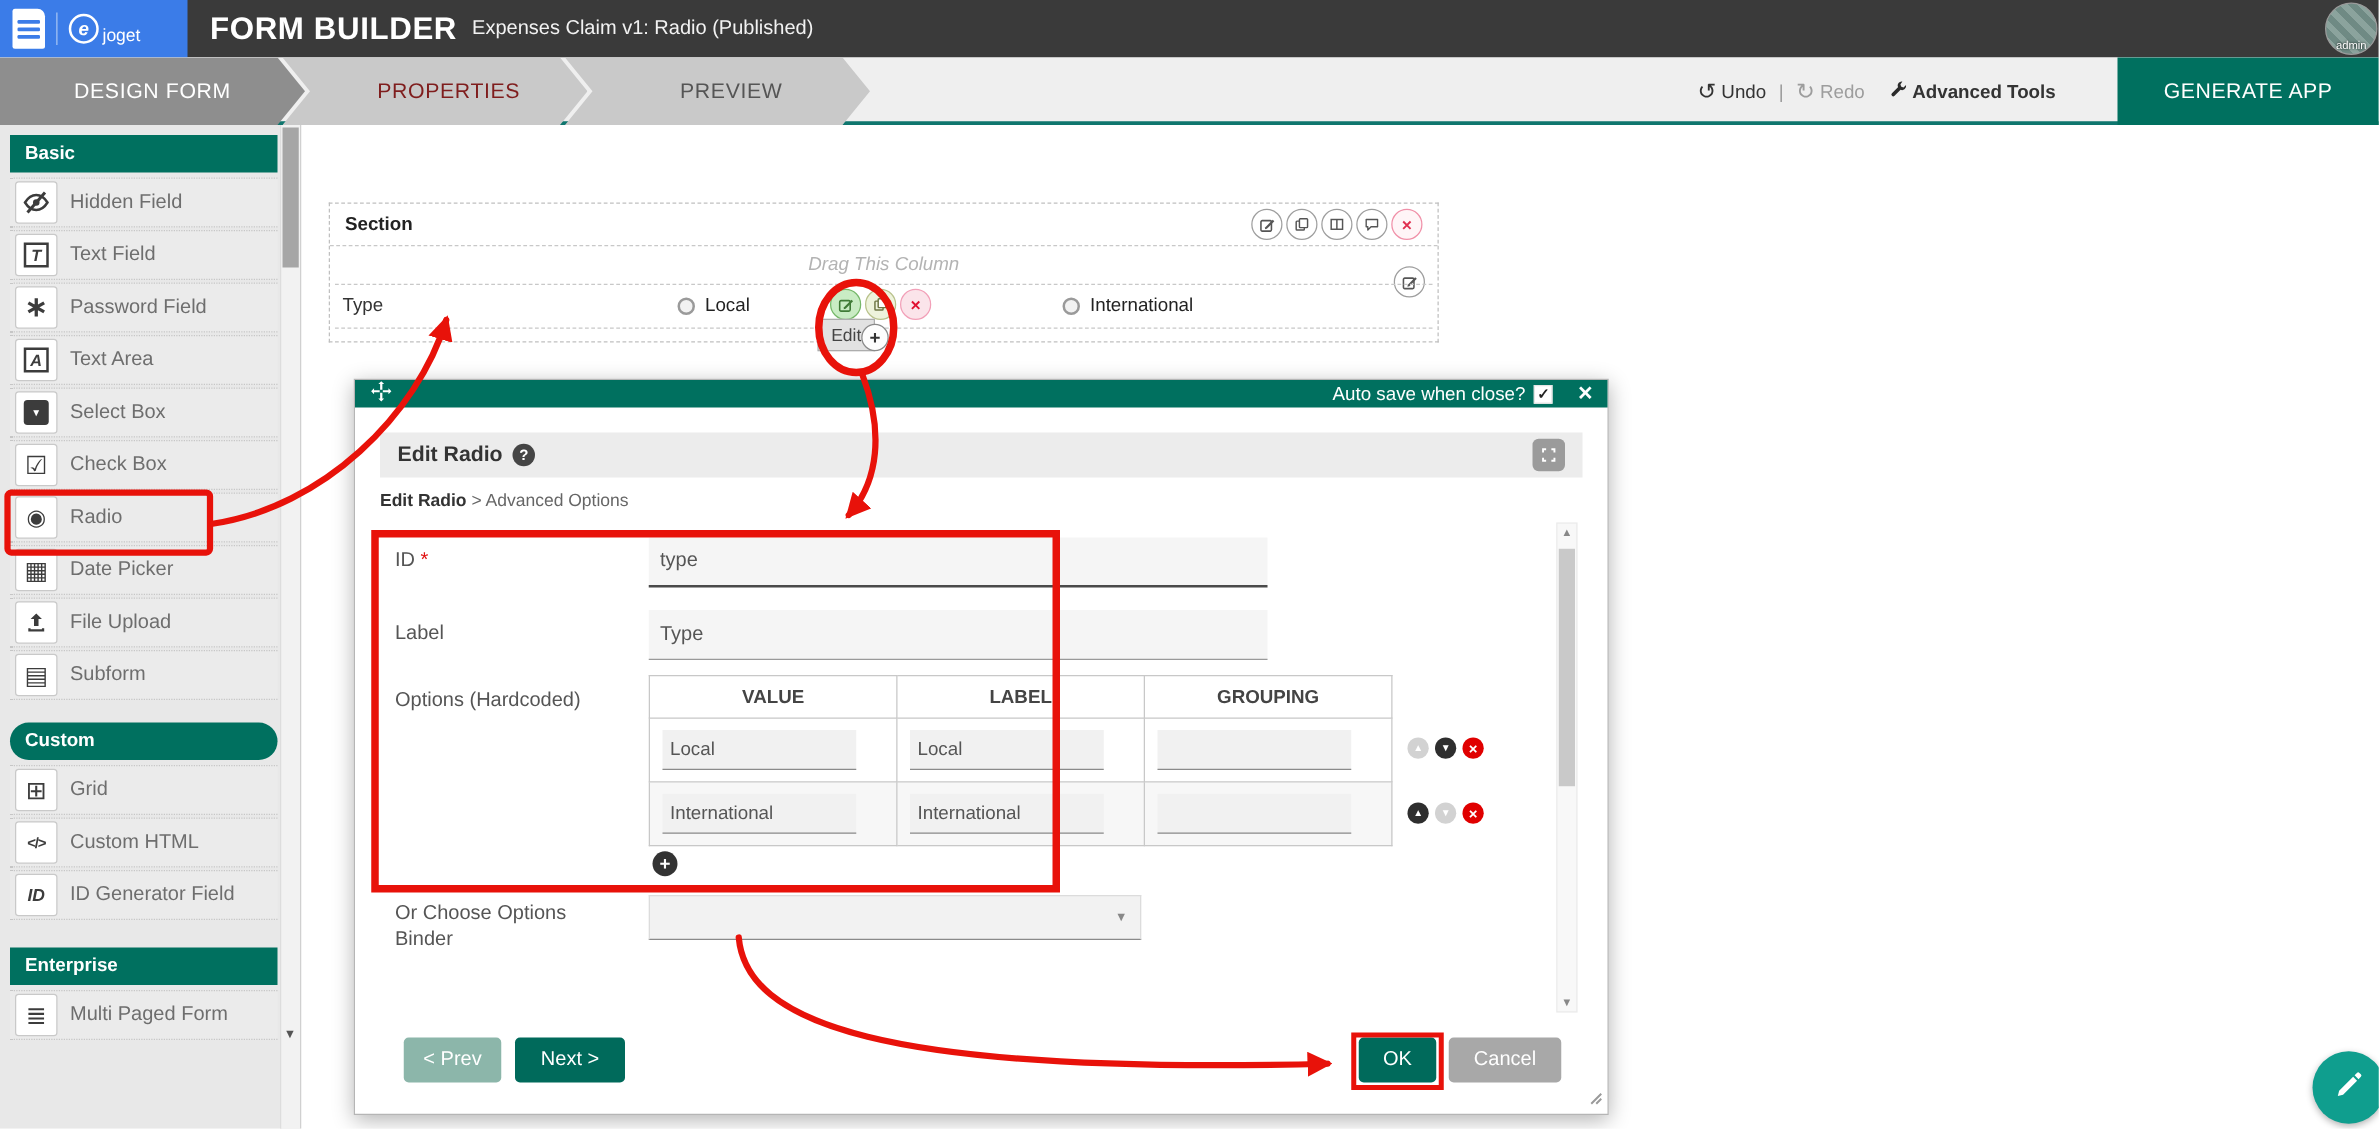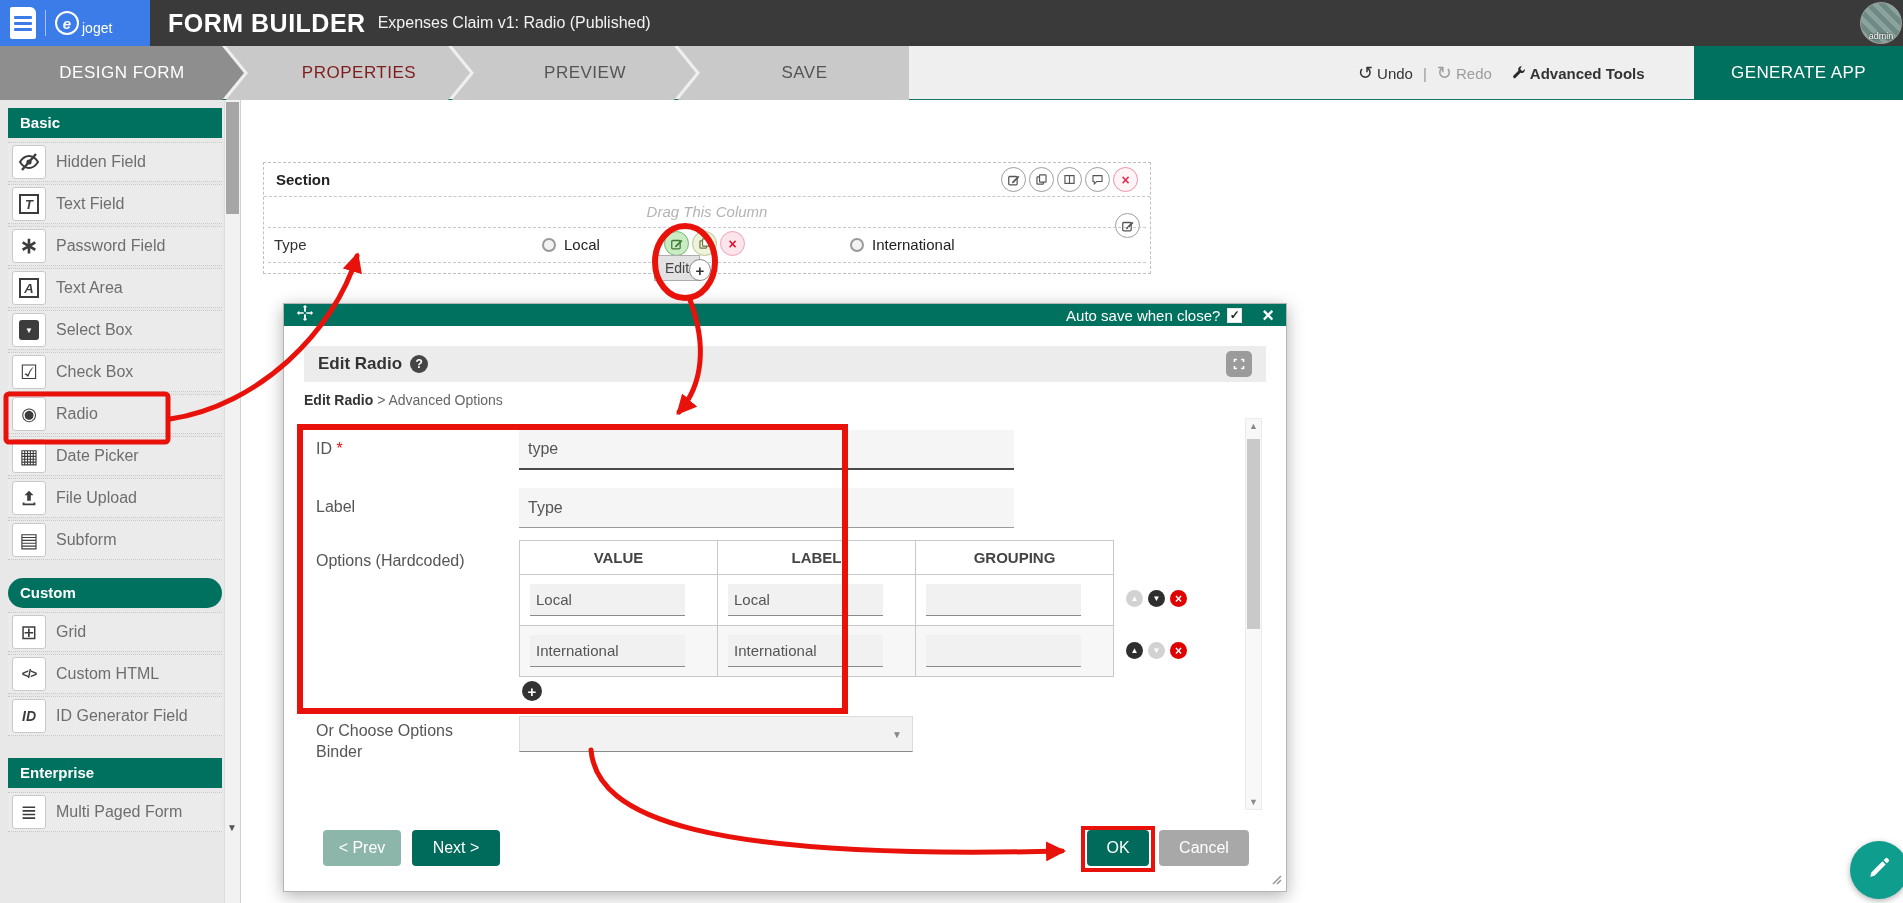--- a/index.html
+++ b/index.html
@@ -16,21 +16,21 @@
   .joget-circle { width:24px; height:24px; border:2px solid #fff; border-radius:50%; color:#fff; font-size:15px; font-weight:bold; font-style:italic; display:flex; align-items:center; justify-content:center; }
   .joget-text { color:#fff; font-size:14px; line-height:14px; }
   .title-wrap { position:absolute; left:168px; top:0; height:46px; display:flex; align-items:center; gap:12px; }
   .app-title { color:#fff; font-size:25px; font-weight:bold; letter-spacing:.5px; }
   .app-subtitle { color:#f2f2f2; font-size:16px; }
   .avatar { position:absolute; left:1860px; top:2px; width:42px; height:42px; border-radius:50%; border:1px solid #9a9a9a; background:
     repeating-linear-gradient(45deg,#6f8a84 0 5px,#8ba39d 5px 10px), #6f8a84; overflow:hidden; }
   .avatar-label { position:absolute; left:0; right:0; bottom:2px; text-align:center; color:#fff; font-size:9px; text-shadow:0 0 2px #000; }
 
   
-  .tab-bar { position:absolute; left:0; top:46px; width:1903px; height:54px; background:#efefef; border-bottom:1px solid #0f766e; }
+  .tab-bar { position:absolute; left:0; top:46px; width:1903px; height:54px; background:#efefef; border-bottom:3px solid #0f766e; }
   .tab { position:absolute; top:0; height:54px; display:flex; align-items:center; justify-content:center; font-size:17px; letter-spacing:.5px; cursor:default; }
   .tab-0 { left:0; width:244px; background:#8e8e8e; color:#fff; clip-path:polygon(0 0,222px 0,244px 27px,222px 54px,0 54px); }
   .tab-1 { left:226px; width:244px; background:#c9c9c9; color:#7f1d1d; clip-path:polygon(0 0,222px 0,244px 27px,222px 54px,0 54px,22px 27px); padding-left:22px; }
   .tab-2 { left:452px; width:244px; background:#c9c9c9; color:#555; clip-path:polygon(0 0,222px 0,244px 27px,222px 54px,0 54px,22px 27px); padding-left:22px;align-items:center; }
   .tab-3 { left:678px; width:231px; background:#c9c9c9; color:#555; clip-path:polygon(0 0,231px 0,231px 54px,0 54px,22px 27px); padding-left:22px; }
   .tb-actions { position:absolute; left:1358px; top:0; height:54px; display:flex; align-items:center; gap:6px; font-size:15px; color:#333; }
   .tb-undo, .tb-advanced { display:flex; align-items:center; gap:4px; cursor:pointer; }
   .tb-redo { display:flex; align-items:center; gap:4px; color:#9d9d9d; cursor:pointer; }
   .tb-sep { color:#999; margin:0 4px; }
   .tb-glyph { font-size:18px; line-height:18px; }
@@ -158,23 +158,20 @@
 <div class="tab-bar">
   <div class="tab tab-0">
       <span>DESIGN FORM</span>
     </div>
   <div class="tab tab-1">
       <span>PROPERTIES</span>
     </div>
   <div class="tab tab-2">
       <span>PREVIEW</span>
     </div>
-  <div class="tab tab-3">
-      <span>SAVE</span>
-    </div>
   <div class="tb-actions">
     <span class="tb-undo">
       <span class="tb-glyph">↺</span>
       <span>Undo</span>
     </span>
     <span class="tb-sep">|</span>
     <span class="tb-redo">
       <span class="tb-glyph">↻</span>
       <span>Redo</span>
     </span>

